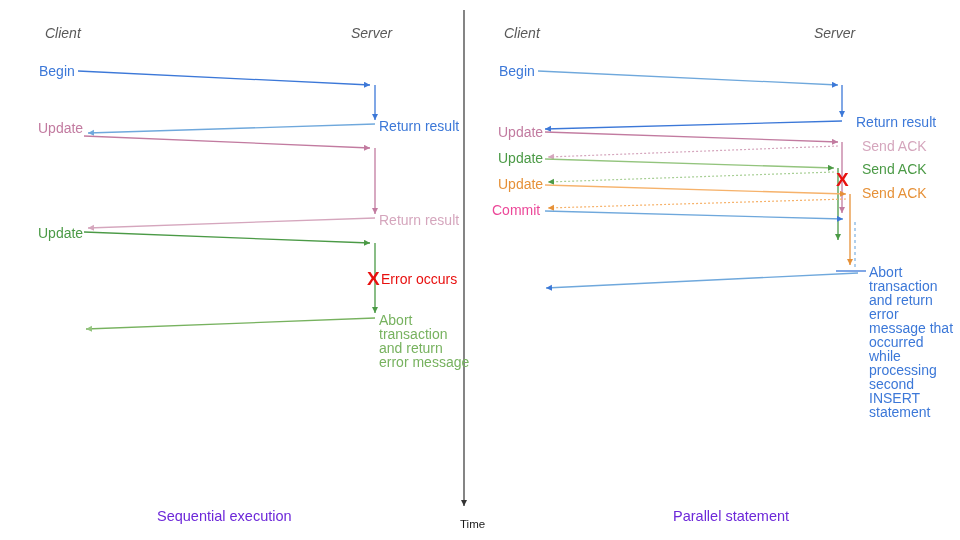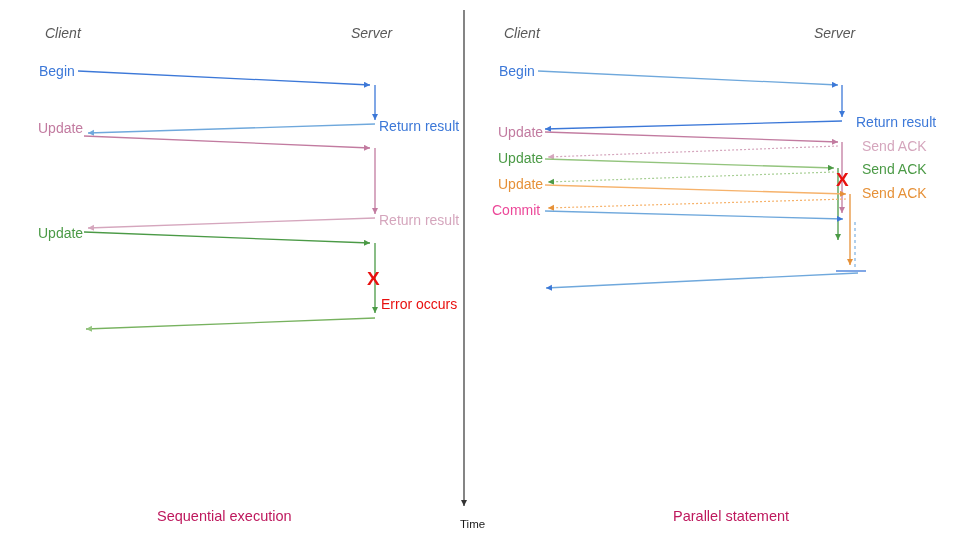--- a/index.html
+++ b/index.html
@@ -34,21 +34,21 @@
     white-space: pre;
   }
   .lbl.multi { white-space: normal; }
   .hdr {
     font-style: italic;
     font-size: 14px;
     color: #595959;
   }
   .caption {
     font-size: 14.5px;
-    color: #be185d;
+    color: #6d28d9;
   }
   .timelbl {
     font-size: 11.5px;
     color: #1a1a1a;
   }
   .xmark {
     position: absolute;
     font-size: 19px;
     font-weight: bold;
     color: #e8100f;
@@ -165,39 +165,53 @@
   <div class="lbl hdr" style="left:351px; top:26px;">Server</div>
 
   <div class="lbl" style="left:39px; top:64px; color:#3c78d8;">Begin</div>
   <div class="lbl" style="left:38px; top:121px; color:#c27ba0;">Update</div>
   <div class="lbl" style="left:38px; top:226px; color:#4b9a46;">Update</div>
 
   <div class="lbl" style="left:379px; top:119px; color:#3c78d8;">Return result</div>
   <div class="lbl" style="left:379px; top:213px; color:#d5a6bd;">Return result</div>
 
   <div class="xmark" style="left:367px; top:269px;">X</div>
-  <div class="lbl" style="left:381px; top:272px; color:#e8100f;margin-top:25px;">Error occurs</div>
-
+  <div class="lbl" style="left:381px; top:272px; color:#e8100f;">Error occurs</div>
+
+  <div class="lbl multi" style="left:379px; top:313px; width:92px; color:#77b25f;">Abort
+transaction
+and return
+error message</div>
 
   <div class="lbl caption" style="left:157px; top:509px;">Sequential execution</div>
 
   <div class="lbl hdr" style="left:504px; top:26px;">Client</div>
   <div class="lbl hdr" style="left:814px; top:26px;">Server</div>
 
   <div class="lbl" style="left:499px; top:64px; color:#3c78d8;">Begin</div>
   <div class="lbl" style="left:498px; top:125px; color:#c27ba0;">Update</div>
   <div class="lbl" style="left:498px; top:151px; color:#4b9a46;">Update</div>
   <div class="lbl" style="left:498px; top:177px; color:#e69138;">Update</div>
   <div class="lbl" style="left:492px; top:203px; color:#ec4899;">Commit</div>
 
   <div class="lbl" style="left:856px; top:115px; color:#3c78d8;">Return result</div>
   <div class="lbl" style="left:862px; top:139px; color:#d5a6bd;">Send ACK</div>
   <div class="lbl" style="left:862px; top:162px; color:#4b9a46;">Send ACK</div>
   <div class="lbl" style="left:862px; top:186px; color:#e69138;">Send ACK</div>
 
   <div class="xmark" style="left:836px; top:170px;">X</div>
 
+  <div class="lbl multi" style="left:869px; top:265px; width:88px; color:#3c78d8;">Abort
+transaction
+and return
+error message
+that occurred
+while
+processing
+second
+INSERT
+statement</div>
 
   <div class="lbl caption" style="left:673px; top:509px;">Parallel statement</div>
 
   <div class="lbl timelbl" style="left:460px; top:517px;">Time</div>
 
 </div>
 
 </body></html>

